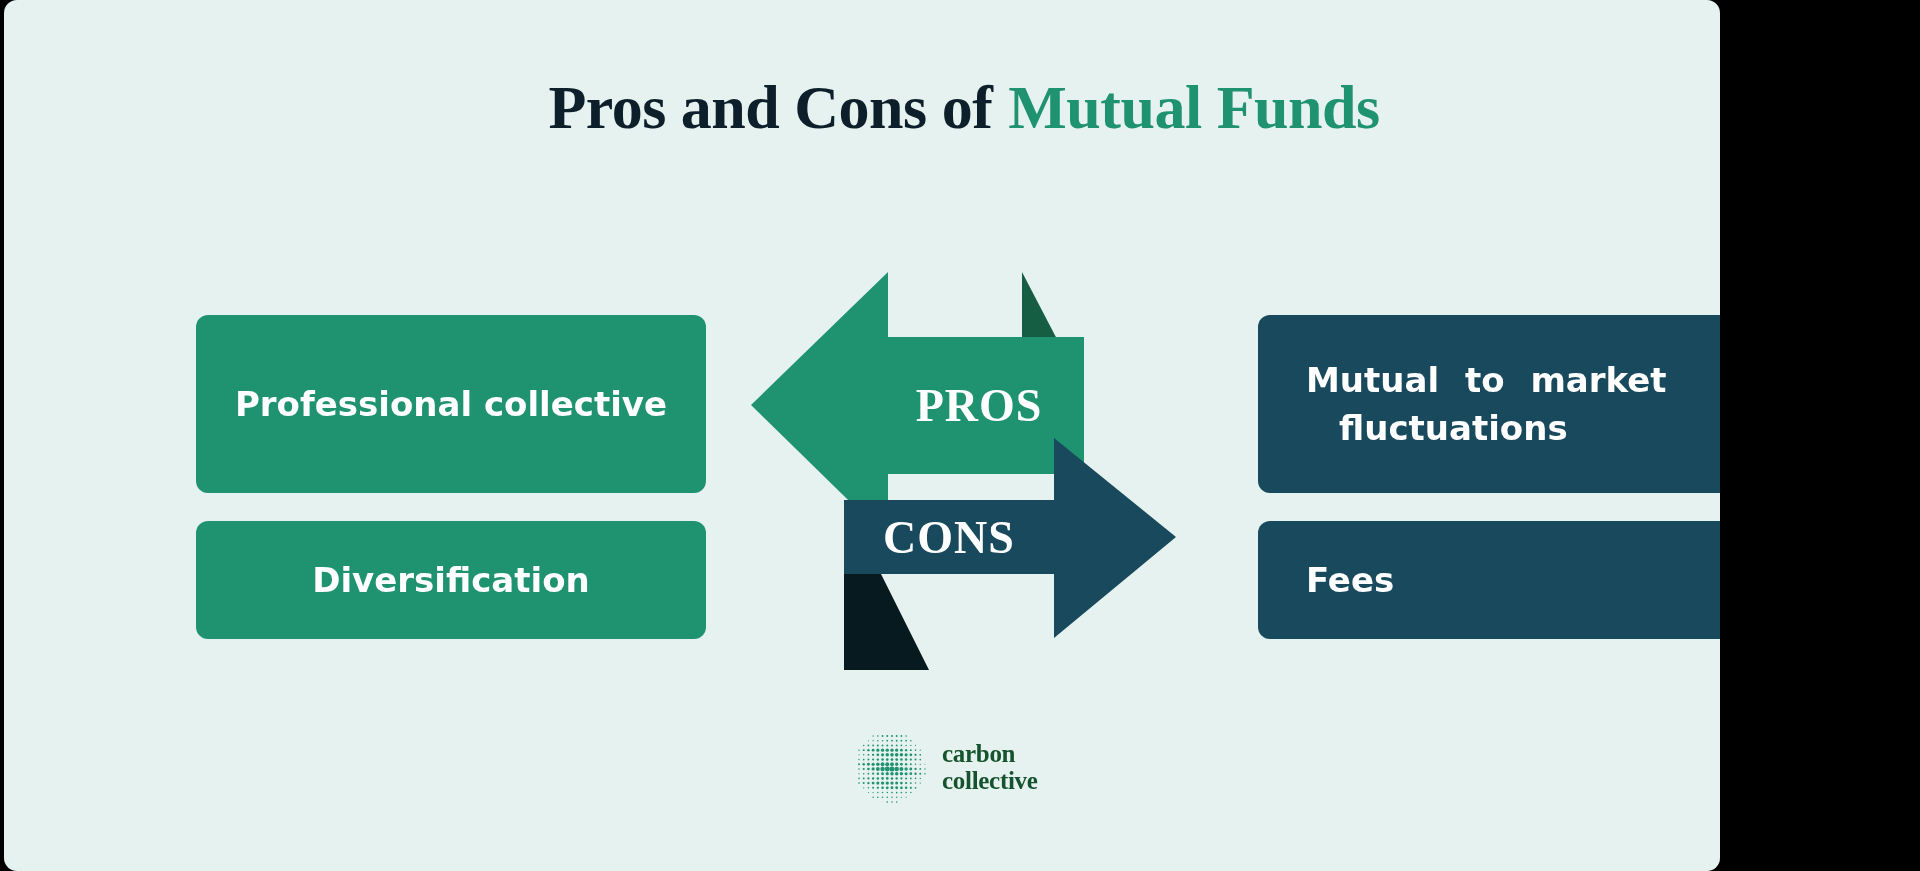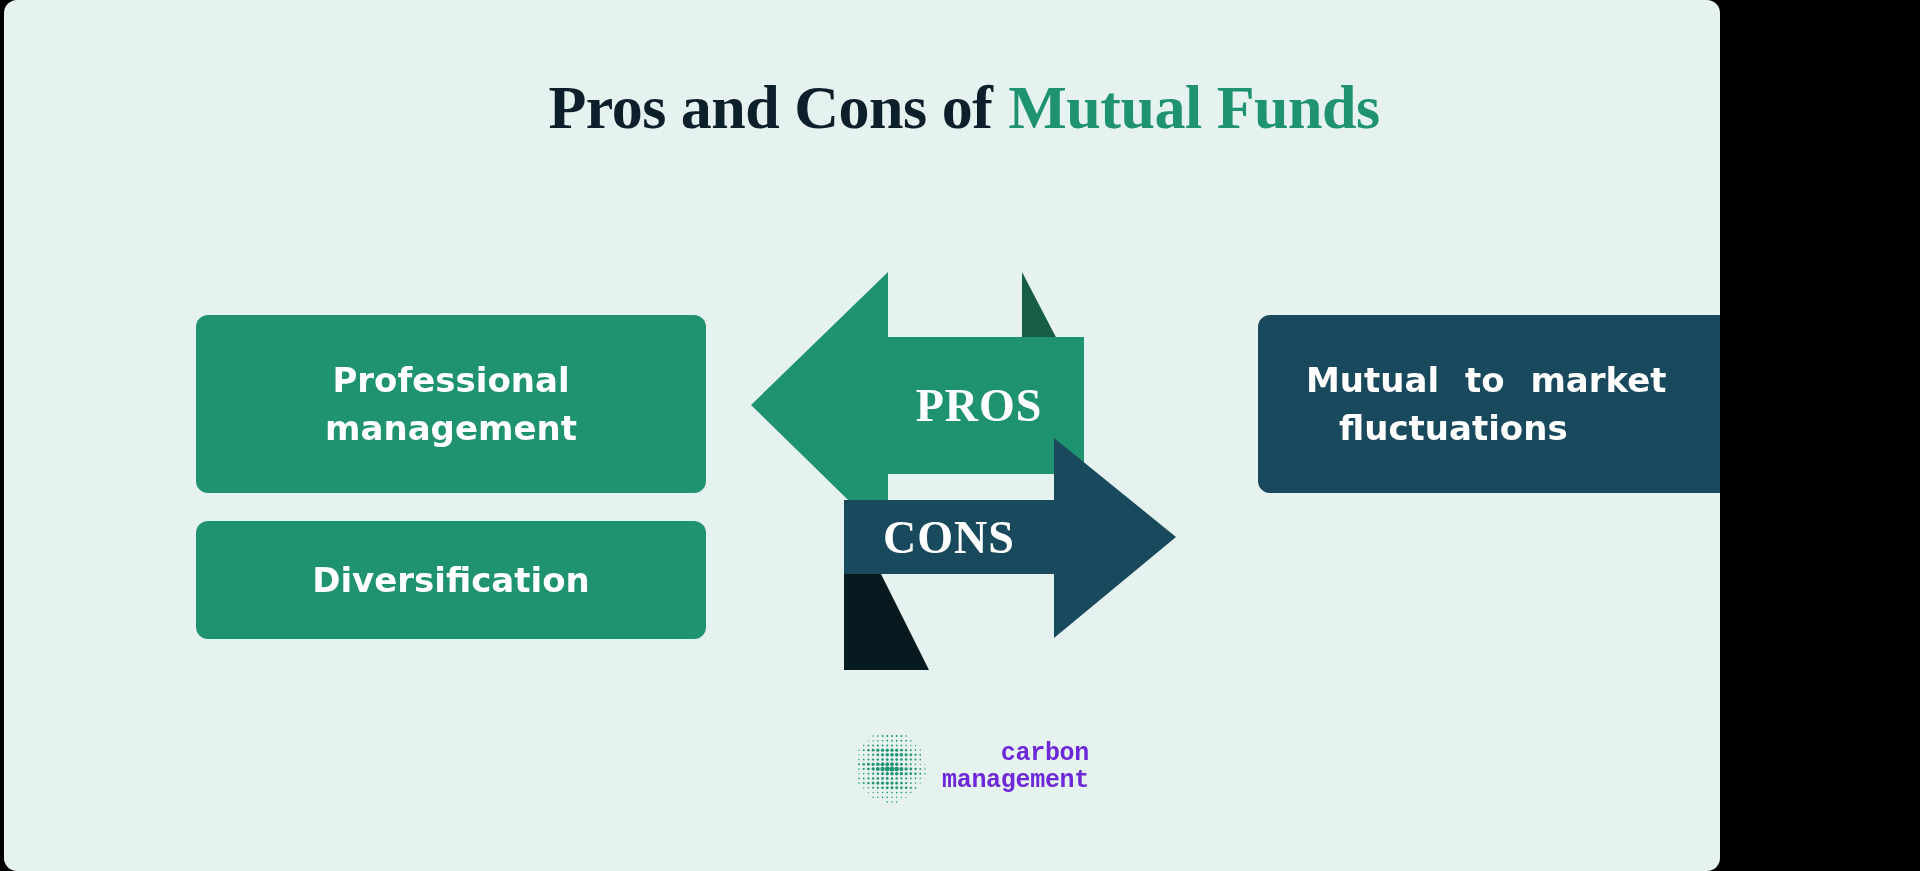--- a/index.html
+++ b/index.html
@@ -111,54 +111,56 @@
     left: 848px;
     top: 726px;
     width: 240px;
     height: 82px;
     display: flex;
     align-items: center;
     gap: 14px;
   }
   #logo-mark { width: 76px; height: 76px; flex: 0 0 auto; }
   #logo-word {
-    font-family: Liberation Mono, monospace;
+    font-family: Liberation Serif, serif;
     font-weight: bold;
     font-size: 25px;
     line-height: 27px;
-    color: #6d28d9;
+    color: #14532d;
     letter-spacing: -0.3px;
-    text-align: right;
   }
   #logo-word span { display: block; }
 </style>
 </head>
 <body>
 
 <div id="card">
 
   <div id="title">
     <span class="t-dark">Pros and Cons of</span><span class="t-green">Mutual Funds</span>
   </div>
 
   <div class="sidebox green left" id="box-professional">
-    <span>Professional management</span>
+    <span>Professional collective</span>
   </div>
 
   <div class="sidebox green left" id="box-diversification">
     <span>Diversification</span>
   </div>
 
   <div class="sidebox navy right" id="box-market">
     <span class="justified">
       <span style="display: block; white-space: nowrap; word-spacing: 14px;">Mutual to market</span>
       <span style="display: block; white-space: nowrap; margin-left: 33px;">fluctuations</span>
     </span>
   </div>
 
+  <div class="sidebox navy right" id="box-fees">
+    <span>Fees</span>
+  </div>
 
   <svg id="arrows" viewBox="0 0 1920 871">
 
     <polygon points="1018,272 1018,391 1080,391" fill="#155e44"></polygon>
 
     <polygon points="1080,337 884,337 884,272 747,405 884,539 884,474 1080,474" fill="#1f9370"></polygon>
 
     <text class="arrow-label" x="975" y="421" text-anchor="middle">PROS</text>
 
     <polygon points="840,500 840,670 925,670" fill="#071a1f"></polygon>
@@ -346,17 +348,17 @@
           <circle cx="58.80" cy="89.80" r="0.91" fill="#1f9370"></circle>
           <circle cx="65.00" cy="89.80" r="0.81" fill="#1f9370"></circle>
           <circle cx="71.20" cy="89.80" r="0.70" fill="#1f9370"></circle>
           <circle cx="46.40" cy="96.00" r="1.05" fill="#1f9370"></circle>
           <circle cx="52.60" cy="96.00" r="1.05" fill="#1f9370"></circle>
           <circle cx="58.80" cy="96.00" r="0.99" fill="#1f9370"></circle>
         </g>
     </svg>
     <div id="logo-word">
       <span>carbon</span>
-      <span>management</span>
+      <span>collective</span>
     </div>
   </div>
 
 </div>
 
 </body></html>

